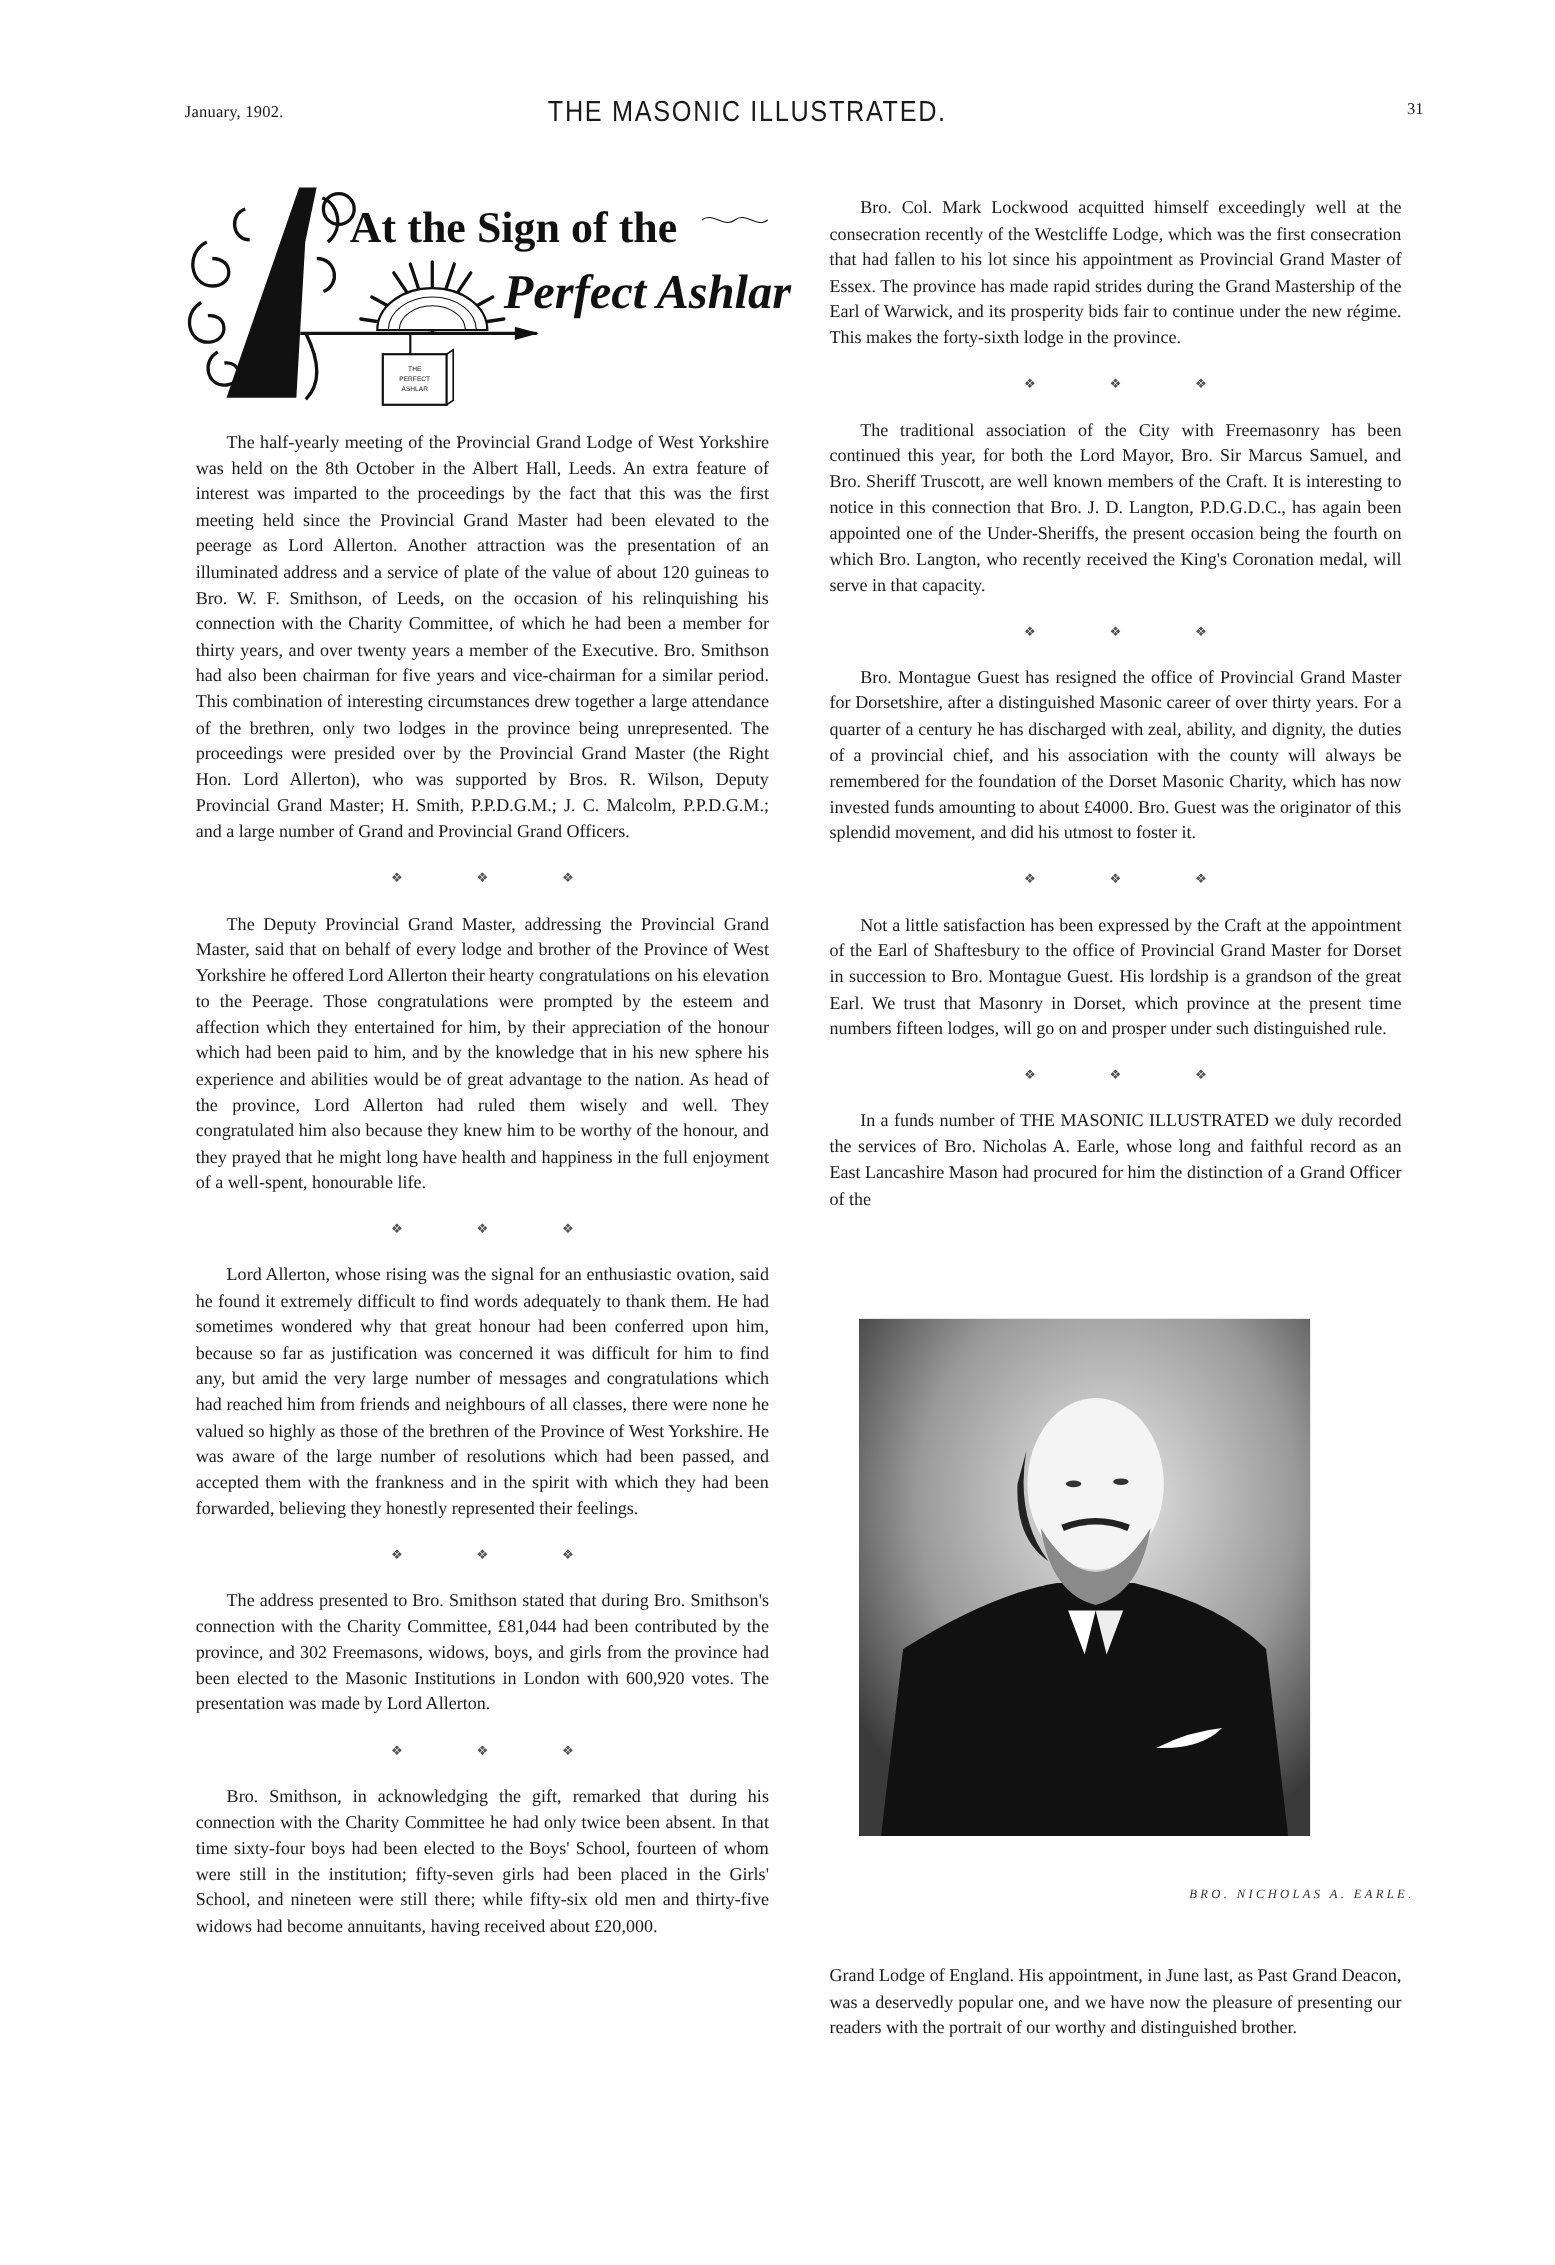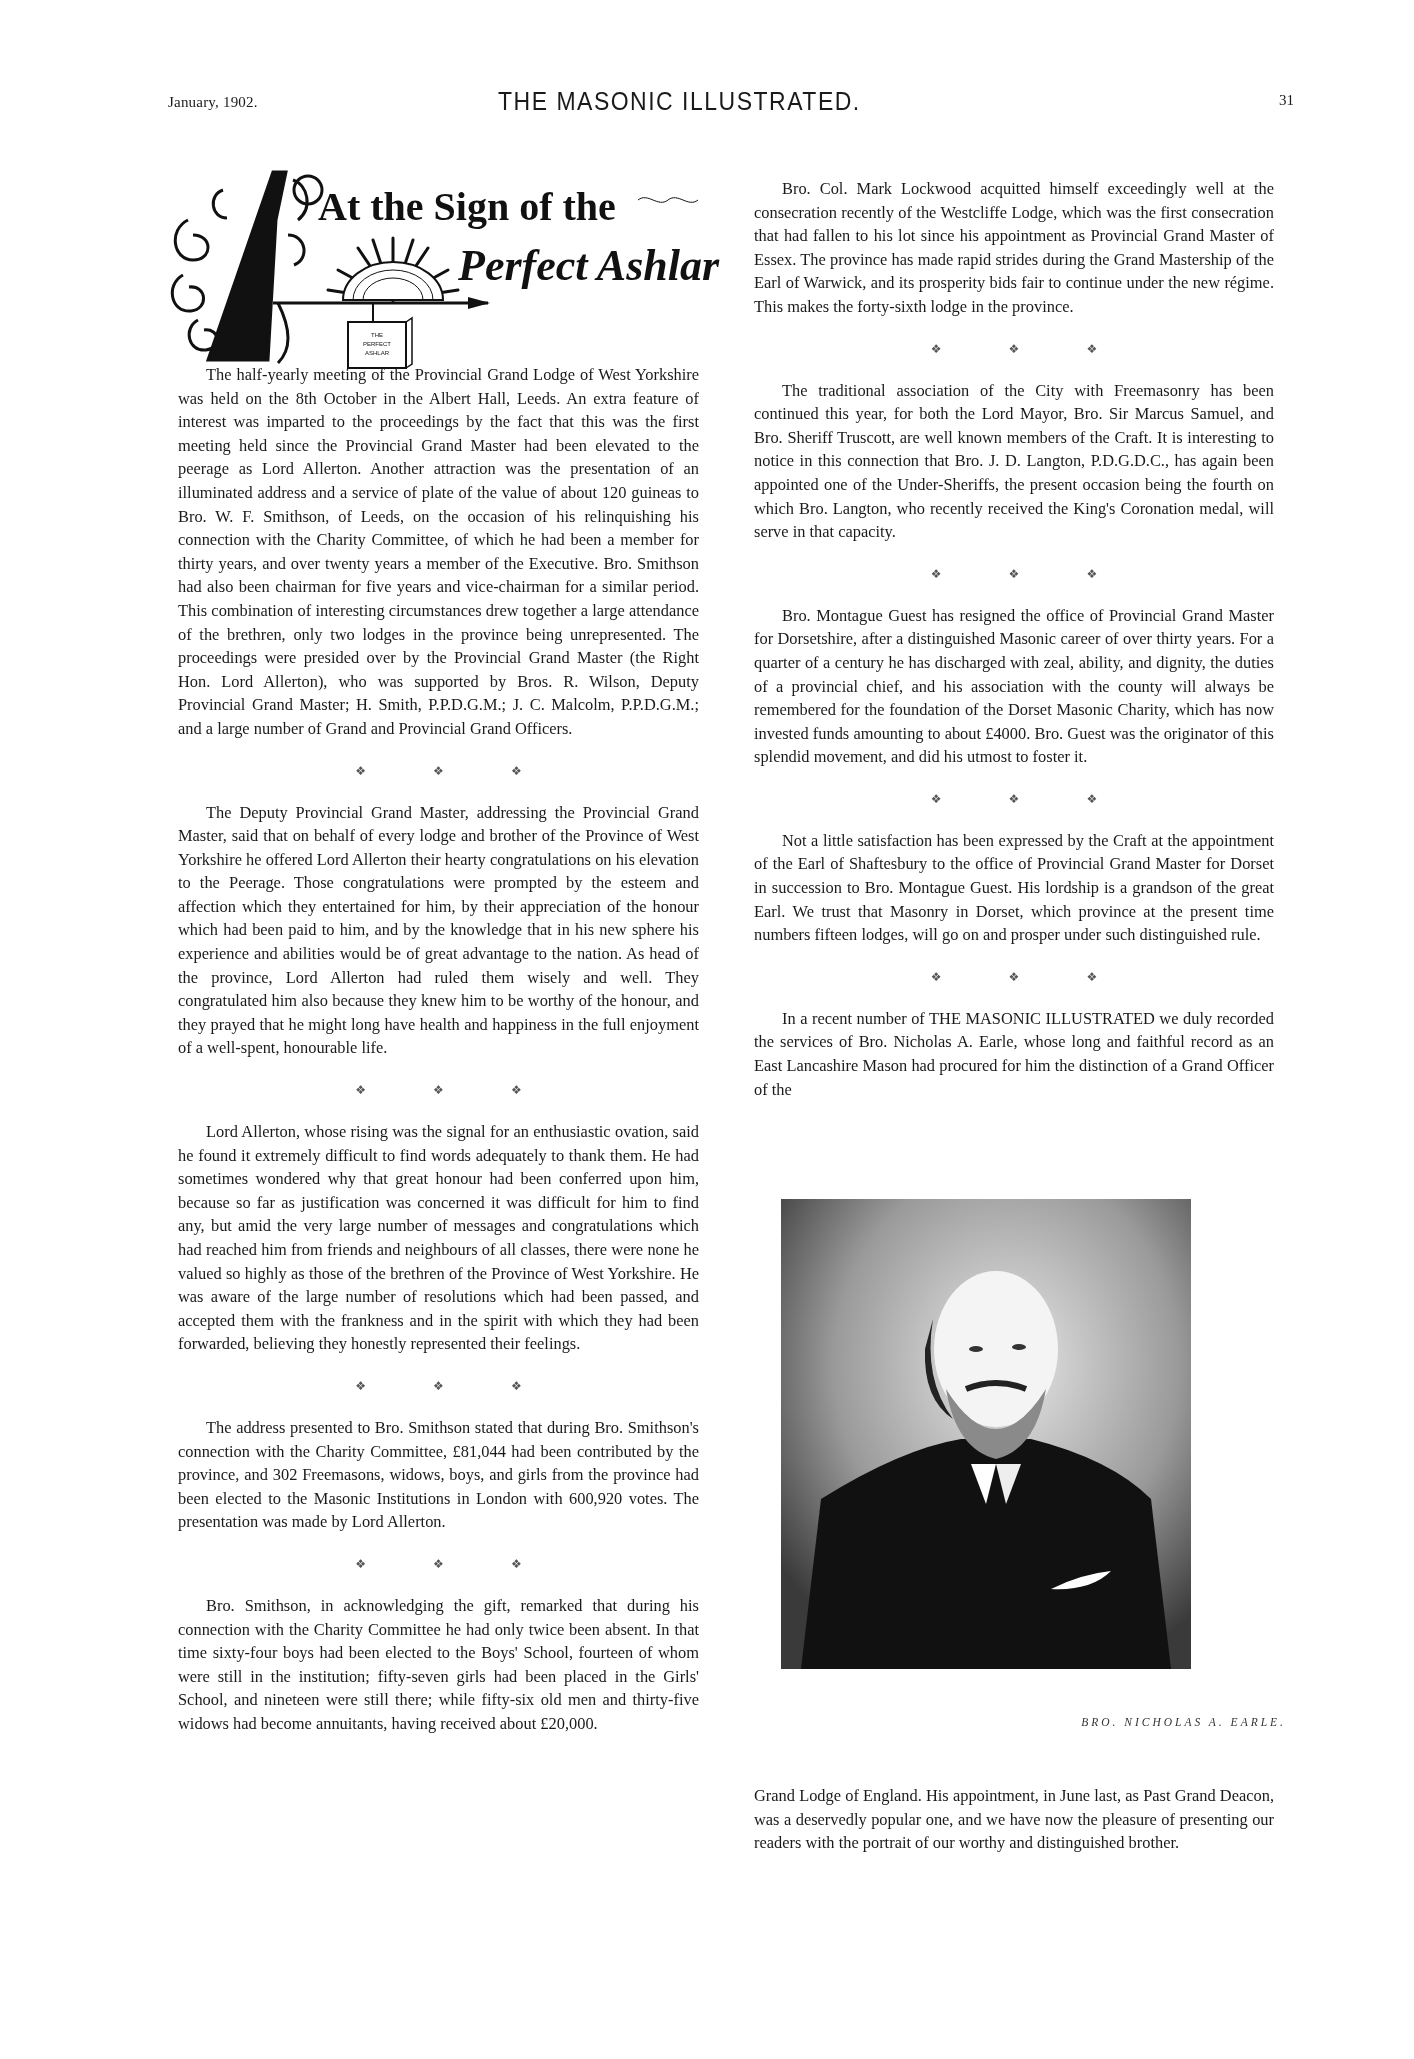--- a/index.html
+++ b/index.html
@@ -5,21 +5,21 @@
   html, body { margin: 0; padding: 0; background: #ffffff; }
   body { width: 1414px; height: 2059px; position: relative; overflow: hidden; color: #1a1a1a;
          font-family: "Liberation Serif", "DejaVu Serif", serif; }
   .header { position: absolute; top: 88px; left: 168px; width: 1120px; height: 30px; }
   .header .date { position: absolute; left: 0; top: 6px; font-size: 15px; letter-spacing: 0.2px; }
   .header .title { position: absolute; left: 330px; top: 0; font-family: "Liberation Sans", "DejaVu Sans", sans-serif;
                    font-size: 23px; letter-spacing: 1.5px; transform: scaleY(1.15); }
   .header .page-num { position: absolute; right: -6px; top: 4px; font-size: 15px; margin-left: 20px; }
 
   .col { position: absolute; font-size: 16.4px; line-height: 23.6px; text-align: justify; }
-  .col-left { left: 166px; top: 351px; width: 545px; }
+  .col-left { left: 166px; top: 378px; width: 545px; }
   .col-right { left: 742px; top: 165px; width: 544px; }
   .col p { margin: 12px; text-indent: 28px; hyphens: manual; }
   .col p.noindent { text-indent: 0; }
   .sep { text-align: center; height: 36px; line-height: 36px; font-size: 12px; color: #555; letter-spacing: 32px;
          padding-left: 32px; }
 
   .banner { position: absolute; left: 168px; top: 160px; width: 560px; height: 210px; }
   .banner svg { width: 100%; height: 100%; }
 
   .photo { position: absolute; left: 781px; top: 1199px; width: 410px; height: 470px; background: #1b1b1b; overflow: hidden; }
@@ -97,21 +97,21 @@
 
 <div class="col col-right">
   <p>Bro. Col. Mark Lockwood acquitted himself exceedingly well at the consecration recently of the Westcliffe Lodge, which was the first consecration that had fallen to his lot since his appointment as Provincial Grand Master of Essex. The province has made rapid strides during the Grand Mastership of the Earl of Warwick, and its prosperity bids fair to continue under the new régime. This makes the forty-sixth lodge in the province.</p>
   <div class="sep">❖ ❖ ❖</div>
   <p>The traditional association of the City with Freemasonry has been continued this year, for both the Lord Mayor, Bro. Sir Marcus Samuel, and Bro. Sheriff Truscott, are well known members of the Craft. It is interesting to notice in this connection that Bro. J. D. Langton, P.D.G.D.C., has again been appointed one of the Under-Sheriffs, the present occasion being the fourth on which Bro. Langton, who recently received the King's Coronation medal, will serve in that capacity.</p>
   <div class="sep">❖ ❖ ❖</div>
   <p>Bro. Montague Guest has resigned the office of Provincial Grand Master for Dorsetshire, after a distinguished Masonic career of over thirty years. For a quarter of a century he has discharged with zeal, ability, and dignity, the duties of a provincial chief, and his association with the county will always be remembered for the foundation of the Dorset Masonic Charity, which has now invested funds amounting to about £4000. Bro. Guest was the originator of this splendid movement, and did his utmost to foster it.</p>
   <div class="sep">❖ ❖ ❖</div>
   <p>Not a little satisfaction has been expressed by the Craft at the appointment of the Earl of Shaftesbury to the office of Provincial Grand Master for Dorset in succession to Bro. Montague Guest. His lordship is a grandson of the great Earl. We trust that Masonry in Dorset, which province at the present time numbers fifteen lodges, will go on and prosper under such distinguished rule.</p>
   <div class="sep">❖ ❖ ❖</div>
-  <p>In a recent number of THE MASONIC ILLUSTRATED we duly recorded the services of Bro. Nicholas A. Earle, whose long and faithful record as an East Lancashire Mason had procured for him the distinction of a Grand Officer of the</p>
+  <p>In a funds number of THE MASONIC ILLUSTRATED we duly recorded the services of Bro. Nicholas A. Earle, whose long and faithful record as an East Lancashire Mason had procured for him the distinction of a Grand Officer of the</p>
 </div>
 
 <div class="photo">
   <svg viewBox="0 0 410 470" preserveAspectRatio="none">
     <defs>
       <radialGradient id="bg" cx="55%" cy="35%" r="70%">
         <stop offset="0" stop-color="#e8e8e8"></stop>
         <stop offset="0.6" stop-color="#9a9a9a"></stop>
         <stop offset="1" stop-color="#3a3a3a"></stop>
       </radialGradient>

